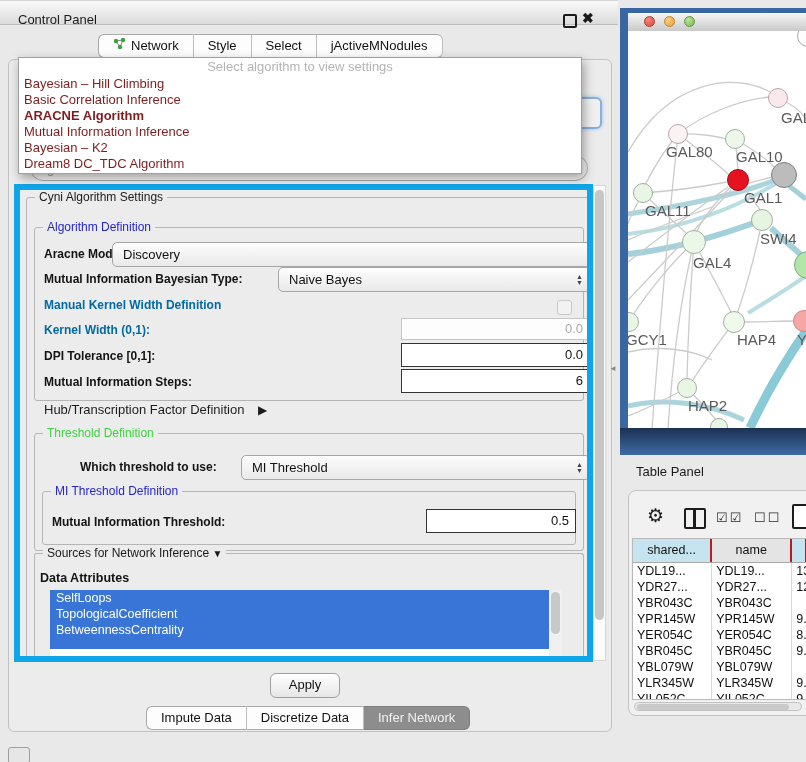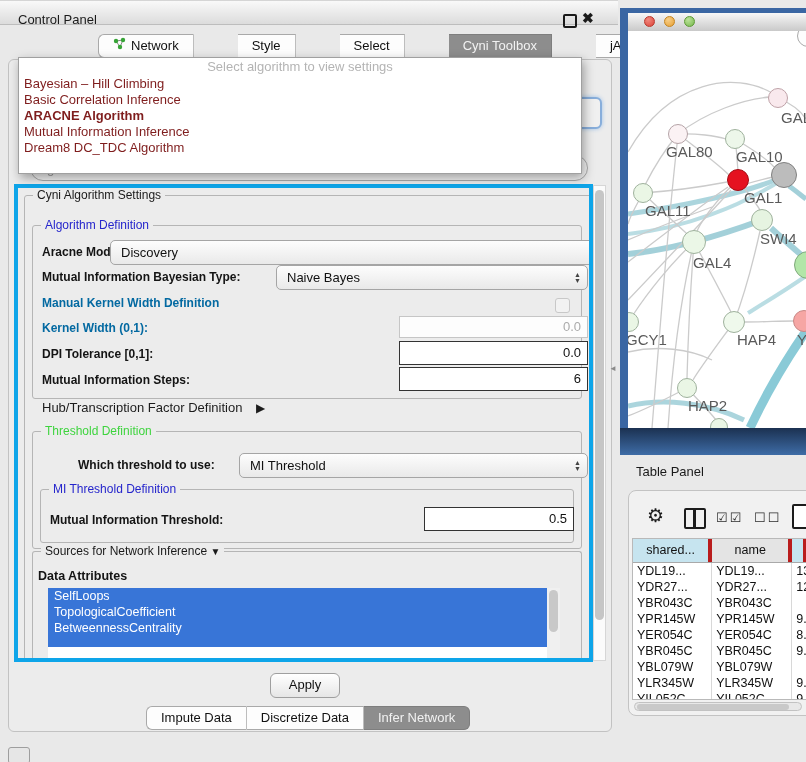--- a/index.html
+++ b/index.html
@@ -6,21 +6,21 @@
   #root{position:relative;width:806px;height:762px;background:#E9E9E9;overflow:hidden;
         font-family:Liberation Sans, sans-serif;color:#111;}
   .abs{position:absolute;}
   
   #cp-titlebar{left:0;top:8;width:618px;height:23px;
     background:linear-gradient(#F9F9F9,#DCDCDC);border-top:1px solid #D5D5D5;border-bottom:1px solid #BDBDBD;}
   #cp-title{left:18px;top:12px;font-size:13px;color:#1A1A1A;}
   #float-icon{left:563px;top:14px;width:10px;height:10px;border:2px solid #1A1A1A;border-radius:2px;}
   #close-icon{left:582px;top:10px;font-size:14px;font-weight:bold;color:#1A1A1A;}
   
-  #top-tabs{left:98px;top:34px;height:24px;display:flex;gap:44px;}
+  #top-tabs{left:98px;top:34px;height:24px;display:flex;}
   .tab{height:22px;line-height:22px;padding:0 14px;font-size:13px;background:#FDFDFD;
        border-top:1px solid #A9A9A9;border-bottom:1px solid #A9A9A9;border-right:1px solid #BDBDBD;
        display:flex;align-items:center;gap:5px;}
   .tab:first-child{border-left:1px solid #A9A9A9;border-radius:6px 0 0 6px;}
   .tab:last-child{border-radius:0 6px 6px 0;}
   .tab.selected{background:#8D8D8D;color:#F2F2F2;border-color:#7E7E7E;}
   
   #outer-panel{left:8px;top:59px;width:602px;height:671px;background:#ECECEC;
     border:1px solid #C2C2C2;border-radius:6px;}
   #bg-combo{left:30px;top:155px;width:558px;height:26px;border:1px solid #ABABAB;border-radius:13px;
@@ -28,21 +28,21 @@
   #bg-combo-focus{left:420px;top:97px;width:178px;height:28px;border:2px solid #88AEDB;border-radius:6px;
     background:#F0F0F0;box-shadow:0 0 4px #9FC2E8;z-index:2;}
   
   #dd-popup{left:18px;top:57px;width:562px;height:115px;background:#FFFFFF;border:1px solid #A0A0A0;
     box-shadow:2px 4px 10px rgba(0,0,0,0.35);z-index:10;}
   #dd-placeholder{width:100%;text-align:center;color:#B4B4B4;font-size:13px;height:18px;line-height:18px;}
   .dd-item{height:16px;line-height:16px;font-size:13px;padding-left:5px;color:#7f1d1d;}
   .dd-item.bold{font-weight:bold;}
   
   #scrollarea{left:14px;top:184px;width:579px;height:478px;background:#ECECEC;
-    border:4px solid #0ea5e9;box-sizing:border-box;overflow:hidden;}
+    border:6px solid #0ea5e9;box-sizing:border-box;overflow:hidden;}
   .groupbox{position:absolute;border:1px solid #B5B5B5;border-radius:3px;}
   .grouplabel{position:absolute;top:-8px;background:#ECECEC;padding:0 4px;font-size:12px;}
   .lbl{position:absolute;font-size:12px;font-weight:bold;color:#141414;white-space:nowrap;}
   .lbl.dis{color:#0369a1;}
   .combo{position:absolute;background:linear-gradient(#FDFDFD,#E9E9E9);border:1px solid #A5A5A5;
     border-radius:5px;font-size:13px;line-height:23px;padding-left:10px;box-sizing:border-box;}
   .combo .arrows{position:absolute;right:6px;top:0;height:100%;display:flex;flex-direction:column;
     justify-content:center;font-size:7px;line-height:6px;color:#444;}
   .field{position:absolute;background:#FFF;font-size:13px;text-align:right;
     padding-right:6px;box-sizing:border-box;border:1.5px solid #333;}
@@ -82,21 +82,21 @@
   #tp-box{left:628px;top:490px;width:184px;height:224px;background:#F1F1F1;border:1px solid #C3C3C3;
     border-radius:8px 0 0 8px;}
   #gear-icon{left:647px;top:504px;font-size:19px;color:#1C1C1C;}
   #col-icon{left:684px;top:508px;width:18px;height:17px;border:2.5px solid #1C1C1C;border-radius:2px;}
   #col-icon div{position:absolute;left:7px;top:0;width:2.5px;height:100%;background:#1C1C1C;}
   .cb-pair{position:absolute;top:510px;font-size:13px;color:#2A2A2A;letter-spacing:2px;}
   #doc-icon{left:792px;top:504px;width:16px;height:21px;border:2px solid #1C1C1C;border-radius:2px;background:#FFF;}
   #table{left:632px;top:538px;width:176px;height:162px;background:#FFF;border:1px solid #B9B9B9;
     box-sizing:border-box;overflow:hidden;}
   #thead{display:flex;height:23px;border-bottom:1px solid #A9A9A9;}
-  .th{box-sizing:border-box;border-right:4px solid #b91c1c;font-size:12.5px;text-align:center;line-height:22px;background:#E4E4E4;}
+  .th{box-sizing:border-box;border-right:2px solid #b91c1c;font-size:12.5px;text-align:center;line-height:22px;background:#E4E4E4;}
   .th.hl{background:#C6E4EF;}
   .tr{display:flex;height:16px;}
   .td{box-sizing:border-box;font-size:12.5px;line-height:16px;padding-left:4px;border-right:1px solid #D8D8D8;
       overflow:hidden;white-space:nowrap;}
   #hscroll{left:634px;top:702px;width:168px;height:9px;background:#E8E8E8;border:1px solid #C2C2C2;border-radius:5px;box-sizing:border-box;}
   #hthumb{left:636px;top:703.5px;width:152px;height:6px;background:#C9C9C9;border-radius:4px;}
 </style>
 </head>
 <body>
 
@@ -118,39 +118,37 @@
             <circle cx="7" cy="10" r="2.2" fill="#37A437"></circle>
           </svg></span>
         <span>Network</span>
       </div>
       <div class="tab">
         <span>Style</span>
       </div>
       <div class="tab">
         <span>Select</span>
       </div>
-      <div class="tab selected">
-        <span>Cyni Toolbox</span>
-      </div>
       <div class="tab">
         <span>jActiveMNodules</span>
       </div>
     </div>
 
   <div class="abs" id="outer-panel"></div>
   <div class="abs" id="bg-combo-focus"></div>
   <div class="abs" id="bg-combo">gal-filtered sif default node</div>
 
   <div class="abs" id="dd-popup">
     <div id="dd-placeholder">Select algorithm to view settings</div>
     <div id="dd-items">
         <div class="dd-item">Bayesian – Hill Climbing</div>
         <div class="dd-item">Basic Correlation Inference</div>
         <div class="dd-item bold">ARACNE Algorithm</div>
         <div class="dd-item">Mutual Information Inference</div>
+        <div class="dd-item">Bayesian – K2</div>
         <div class="dd-item">Dream8 DC_TDC Algorithm</div>
       </div>
   </div>
 
   <div class="abs" id="scrollarea">
 
     <div class="groupbox" style="left:6px;top:7px;width:566px;height:465px;">
       <span class="grouplabel" style="left:8px;color:#1A1A1A;">Cyni Algorithm Settings</span>
     </div>
 

